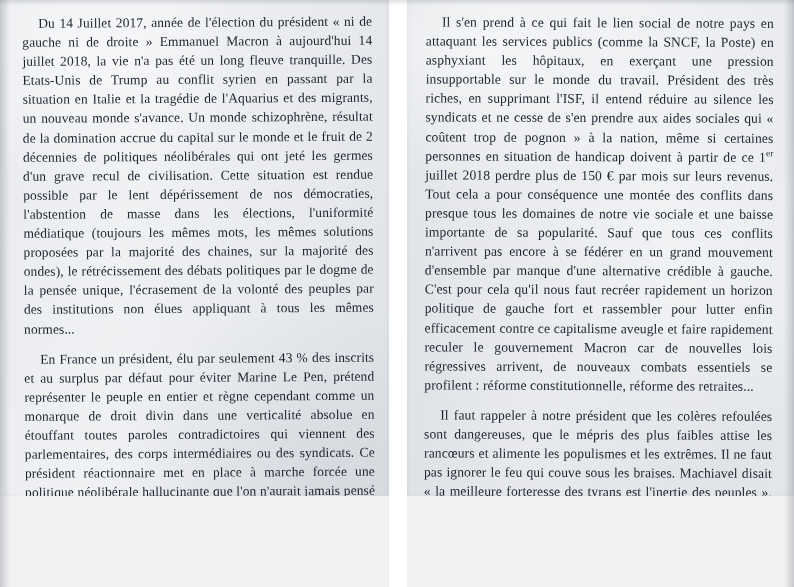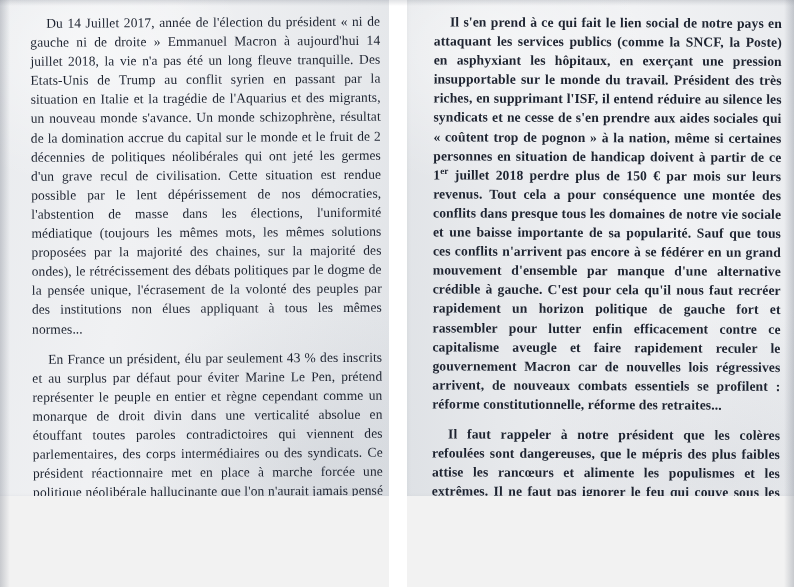--- a/index.html
+++ b/index.html
@@ -29,34 +29,32 @@
     height: 587px;
     background: #ffffff;
     z-index: 5;
   }
   .sheet {
     position: absolute;
     top: 0;
     height: 496px;
     background: #eceef0;
     overflow: hidden;
-    padding-left: 8px;
   }
   .sheet-left {
     left: 0;
     width: 392px;
     background: linear-gradient(100deg, #e9ebee 0%, #f0f1f3 35%, #e7e9ec 75%, #dfe2e6 100%);
     box-shadow: inset -4px 0 6px -4px rgba(90,95,105,0.35);
   }
   .sheet-right {
     left: 404px;
     width: 390px;
     background: linear-gradient(260deg, #e9ebee 0%, #f1f2f4 35%, #e6e8eb 78%, #dee1e5 100%);
     box-shadow: inset 4px 0 6px -4px rgba(90,95,105,0.30);
-    font-weight: bold;
   }
   
   .sheet::after {
     content: "";
     position: absolute;
     inset: 0;
     background:
       radial-gradient(ellipse 60% 40% at 20% 10%, rgba(255,255,255,0.55), rgba(255,255,255,0) 70%),
       radial-gradient(ellipse 70% 50% at 80% 95%, rgba(150,158,170,0.18), rgba(255,255,255,0) 70%);
     pointer-events: none;

